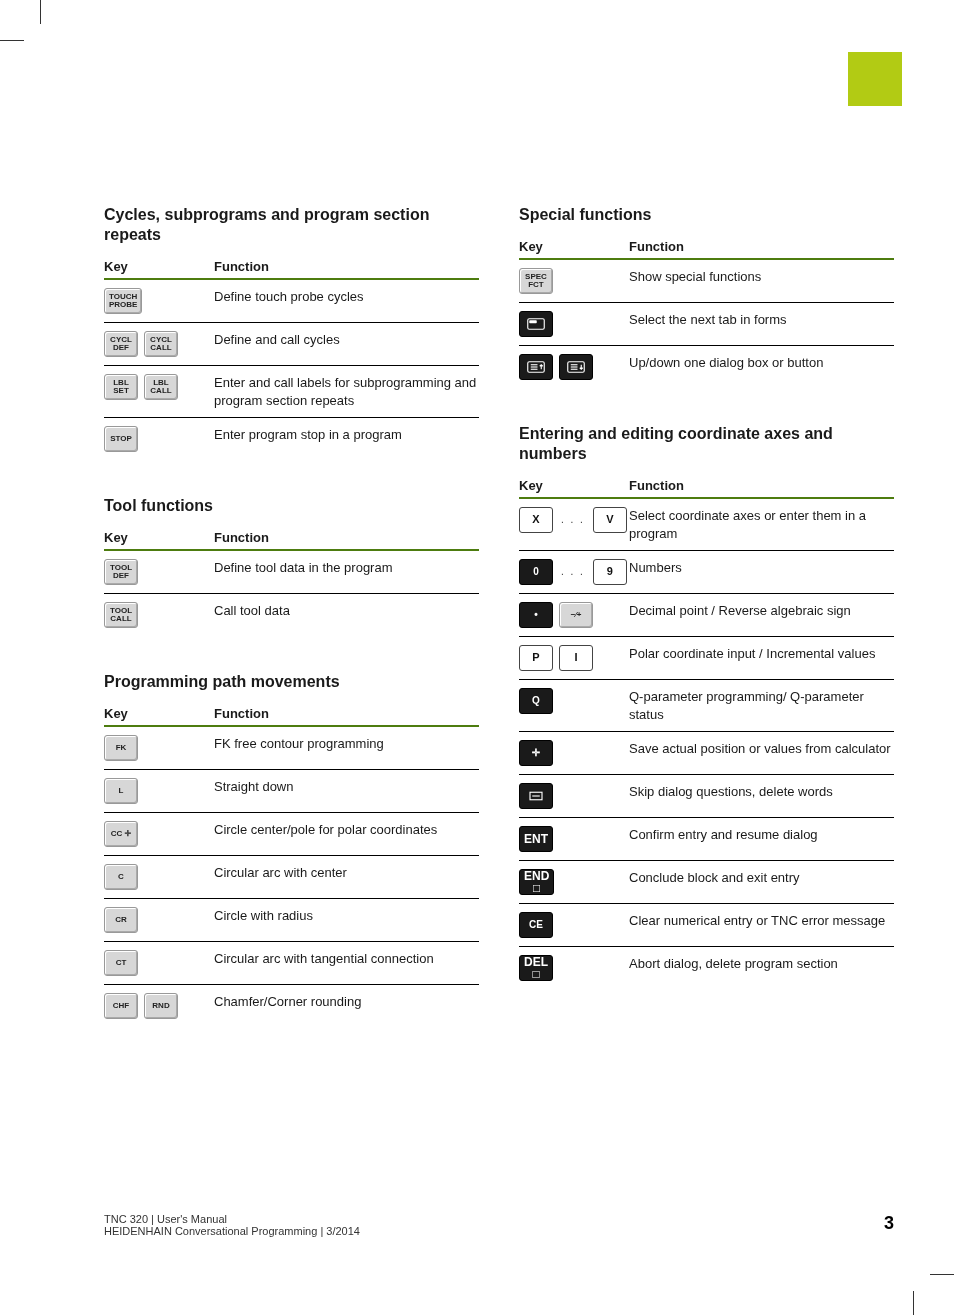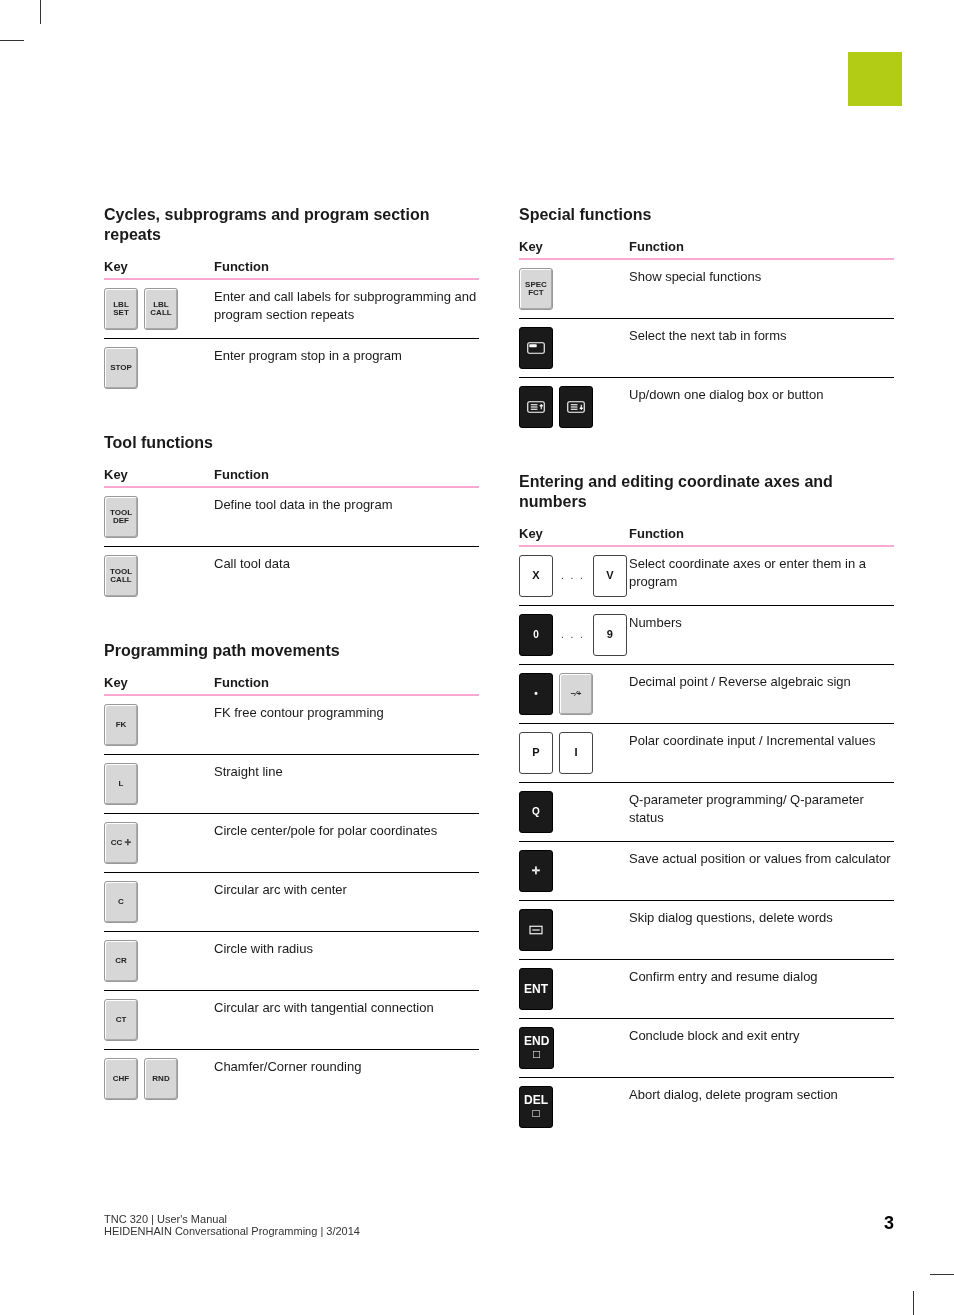--- a/index.html
+++ b/index.html
@@ -22,37 +22,37 @@
     display:flex;
     gap:40px;
   }
   .col { flex:1; min-width:0; }
   .section { margin-bottom:36px; }
   .sec-title { font-size:16px; font-weight:bold; margin-bottom:10px; line-height:1.25;}
   table { width:100%; border-collapse:collapse; }
   thead th {
     text-align:left; font-size:13px; font-weight:bold;
     padding:4px 0 4px 0;
-    border-bottom:2px solid #f9a8d4;
+    border-bottom:2px solid #4d7c0f;
   }
   thead th.kcol { width:110px; }
   tbody td {
     border-bottom:1px solid #000;
     padding:8px 0 8px 0;
     vertical-align:top;
     font-size:13px;
     line-height:1.35;
   }
   tbody tr:last-child td { border-bottom:none; }
   .keycell { width:110px; }
   .keys { display:flex; align-items:center; gap:6px; flex-wrap:wrap;}
   .dots { font-size:10px; letter-spacing:2px; padding:0 2px; color:#333;}
   .key {
     display:inline-flex; align-items:center; justify-content:center;
-    min-width:34px; height:42px; padding:0 4px;
+    min-width:34px; height:26px; padding:0 4px;
     font-size:8px; font-weight:bold; text-align:center;
     line-height:1.05;
     white-space:pre-line;
   }
   .key.grey {
     background:#d7d7d7; color:#222;
     border:1px solid #999; border-radius:3px;
     box-shadow: inset -1px -1px 0 #aaa, inset 1px 1px 0 #fff;
   }
   .key.white {
@@ -91,20 +91,37 @@
           <thead>
             <tr>
               <th class="kcol">Key</th>
               <th>Function</th>
             </tr>
           </thead>
           <tbody>
             <tr>
               <td class="keycell">
                 <div class="keys">
+                  <span class="key grey">TOUCH<br>PROBE</span>
+                </div>
+              </td>
+              <td>Define touch probe cycles</td>
+            </tr>
+            <tr>
+              <td class="keycell">
+                <div class="keys">
+                  <span class="key grey">CYCL<br>DEF</span>
+                  <span class="key grey">CYCL<br>CALL</span>
+                </div>
+              </td>
+              <td>Define and call cycles</td>
+            </tr>
+            <tr>
+              <td class="keycell">
+                <div class="keys">
                   <span class="key grey">LBL<br>SET</span>
                   <span class="key grey">LBL<br>CALL</span>
                 </div>
               </td>
               <td>Enter and call labels for subprogramming and program section repeats</td>
             </tr>
             <tr>
               <td class="keycell">
                 <div class="keys">
                   <span class="key grey">STOP</span>
@@ -161,21 +178,21 @@
                 </div>
               </td>
               <td>FK free contour programming</td>
             </tr>
             <tr>
               <td class="keycell">
                 <div class="keys">
                   <span class="key grey">L</span>
                 </div>
               </td>
-              <td>Straight line</td>
+              <td>Straight down</td>
             </tr>
             <tr>
               <td class="keycell">
                 <div class="keys">
                   <span class="key grey">CC ✛</span>
                 </div>
               </td>
               <td>Circle center/pole for polar coordinates</td>
             </tr>
             <tr>
@@ -352,20 +369,28 @@
               </td>
               <td>Confirm entry and resume dialog</td>
             </tr>
             <tr>
               <td class="keycell">
                 <div class="keys">
                   <span class="key black">END<br>□</span>
                 </div>
               </td>
               <td>Conclude block and exit entry</td>
+            </tr>
+            <tr>
+              <td class="keycell">
+                <div class="keys">
+                  <span class="key black bigtxt">CE</span>
+                </div>
+              </td>
+              <td>Clear numerical entry or TNC error message</td>
             </tr>
             <tr>
               <td class="keycell">
                 <div class="keys">
                   <span class="key black">DEL<br>□</span>
                 </div>
               </td>
               <td>Abort dialog, delete program section</td>
             </tr>
           </tbody>

